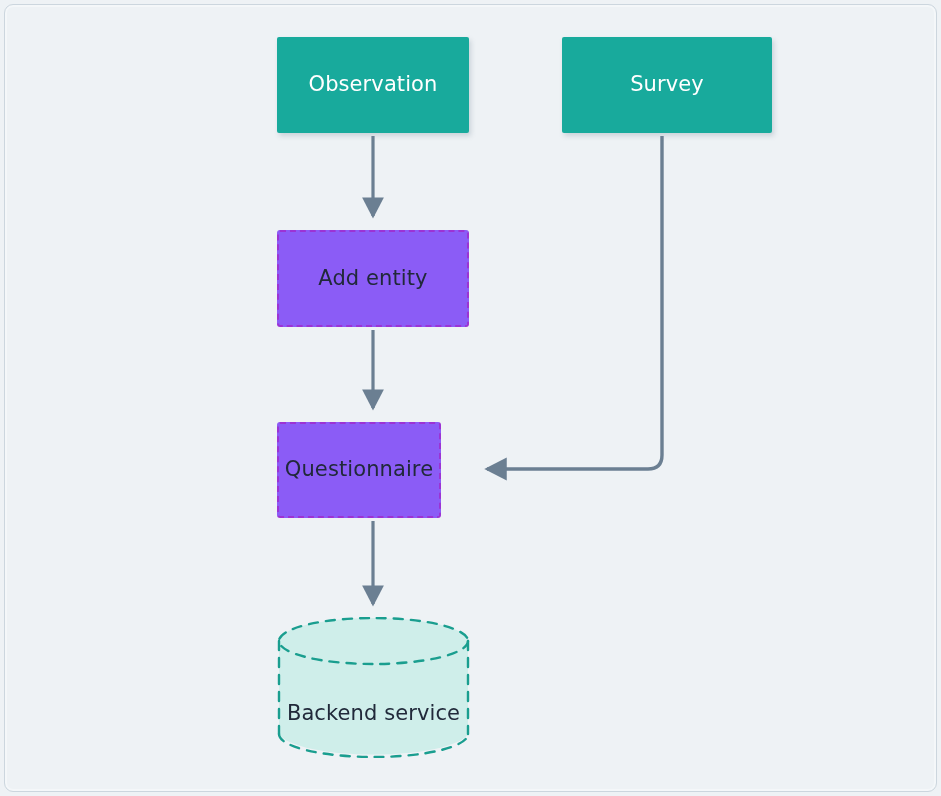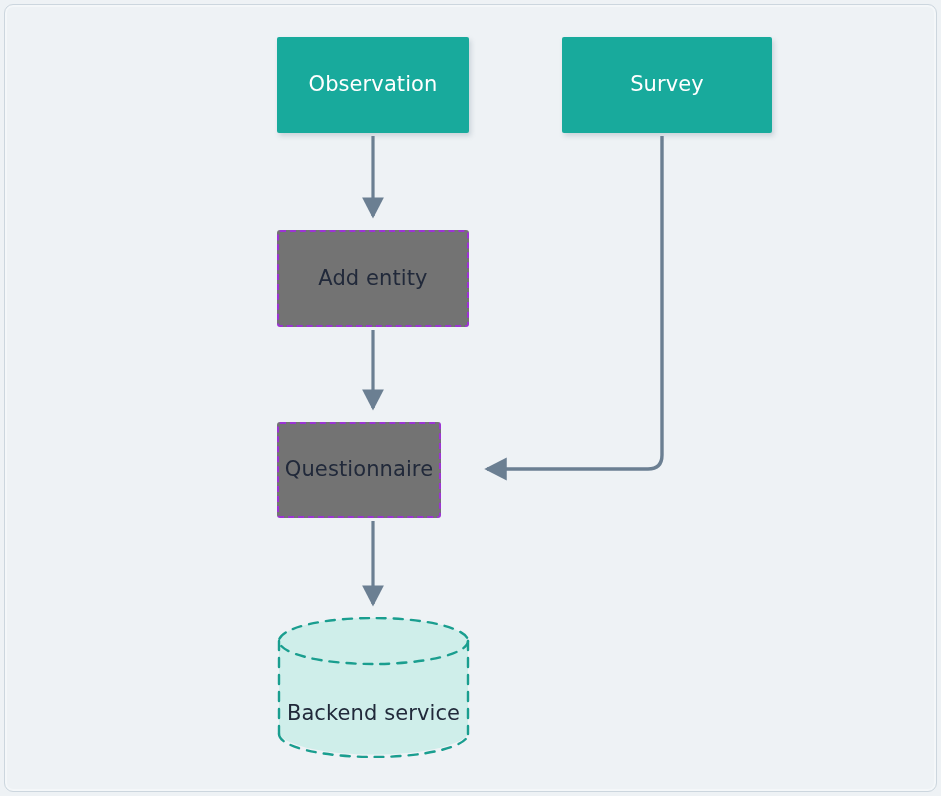--- a/index.html
+++ b/index.html
@@ -57,21 +57,21 @@
   .node-teal {
     background: #18aa9c;
     border-radius: 2px;
     box-shadow: 2px 3px 5px rgba(120,140,155,0.30);
   }
   .node-teal .node-label {
     color: #ffffff;
   }
   
   .node-purple {
-    background: #737373;
+    background: #8b5cf6;
     border: 2.5px dashed #9c33d4;
     border-radius: 3px;
   }
   .node-purple .node-label {
     color: #21293a;
   }
   
   .node-cyl {
     background: transparent;
     pointer-events: none;

